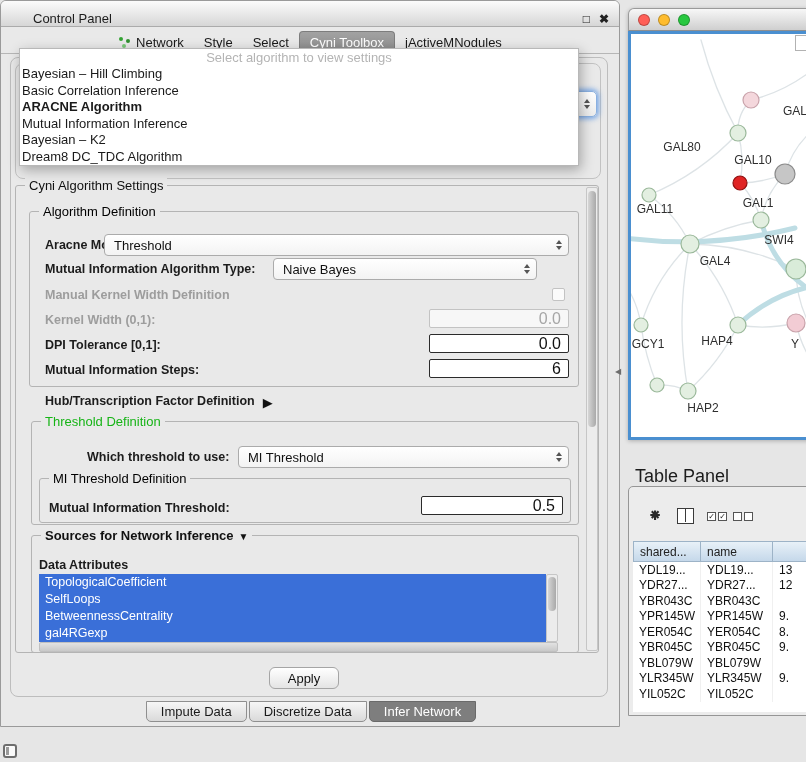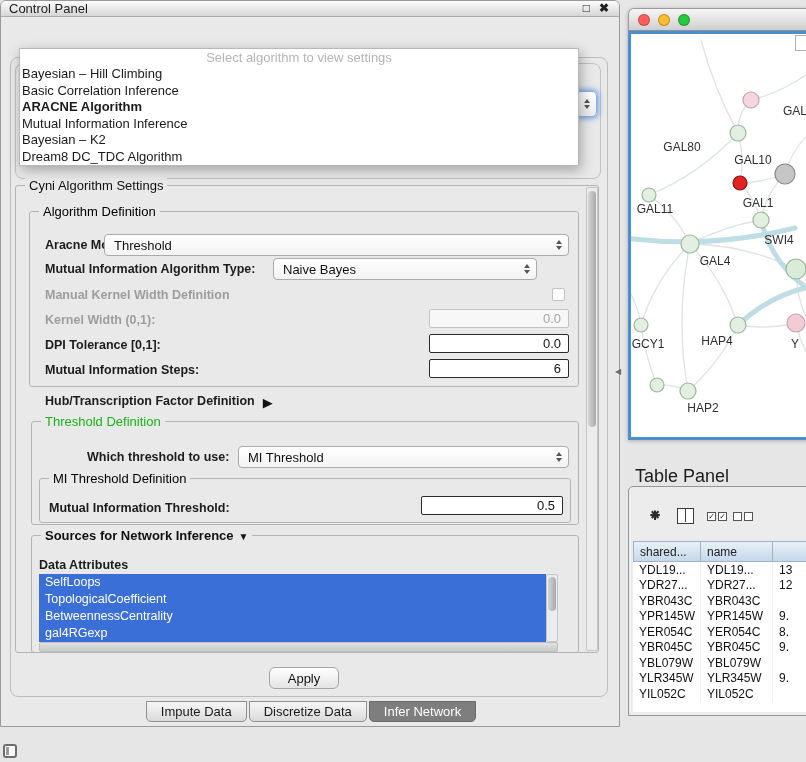--- a/index.html
+++ b/index.html
@@ -2,23 +2,23 @@
 <html><head>
 <meta charset="utf-8">
 <style>
   *{margin:0;padding:0;box-sizing:border-box}
   body{width:806px;height:762px;position:relative;overflow:hidden;
        background:#e6e6e6;font-family:"Liberation Sans",sans-serif;color:#1a1a1a;}
 
   
   .cp-win{position:absolute;left:0;top:8;width:620px;height:727px;background:#e9e9e9;
           border:1px solid #9a9a9a;border-radius:6px 6px 0 0;}
-  .cp-titlebar{height:16px;background:linear-gradient(#fcfcfc,#d6d6d6);
-               border-bottom:1px solid #ababab;display:flex;align-items:flex-start;
-               font-size:13px;border-radius:5px 5px 0 0;}
+  .cp-titlebar{height:26px;background:linear-gradient(#fcfcfc,#d6d6d6);
+               border-bottom:1px solid #ababab;display:flex;align-items:flex-end;
+               font-size:13px;border-radius:5px 5px 0 0;padding-left:24px;}
   .cp-title{padding-left:8px;color:#1c1c1c}
   .cp-winbtns{margin-left:auto;margin-right:10px;display:flex;gap:9px;font-size:12px;font-weight:bold;color:#222}
   .wbtn{cursor:default}
   .cp-tabs{position:absolute;left:0;top:30px;width:100%;height:23px;display:flex;
            justify-content:center;align-items:flex-end;border-bottom:1px solid #b6b6b6;}
   .tab{height:22px;padding:0 10px;display:flex;align-items:center;gap:5px;font-size:13px;color:#1a1a1a;white-space:nowrap}
   .tab.active{background:linear-gradient(#a2a2a2,#8b8b8b);color:#fff;border:1px solid #7d7d7d;border-bottom:none;border-radius:4px 4px 0 0}
   .net-ico{width:13px;height:12px;position:relative;display:inline-block}
   .net-ico::before{content:"";position:absolute;width:4px;height:4px;border-radius:50%;
                    background:#35a435;left:1px;top:1px;box-shadow:7px 2px 0 #2f8f2f,3px 7px 0 #79c979}
@@ -49,21 +49,21 @@
   .flabel.dis{color:#9d9d9d}
 
   .combo{position:absolute;height:22px;background:linear-gradient(#ffffff,#f3f3f3);
          border:1px solid #ababab;border-radius:4px;display:flex;align-items:center;
          font-size:13px;color:#111;padding-left:9px}
   .arrs{margin-left:auto;margin-right:6px;display:flex;flex-direction:column;gap:2px;align-items:center}
   .tri-up{width:0;height:0;border-left:3.5px solid transparent;border-right:3.5px solid transparent;border-bottom:4.5px solid #555}
   .tri-dn{width:0;height:0;border-left:3.5px solid transparent;border-right:3.5px solid transparent;border-top:4.5px solid #555}
 
   .tfield{position:absolute;height:19px;background:#fff;border:1.5px solid #2b2b2b;border-radius:2px;
-          display:flex;align-items:center;justify-content:flex-end;padding-right:7px;font-size:13px;color:#111}
+          display:flex;align-items:center;justify-content:flex-end;padding-right:7px;font-size:16px;color:#111}
   .tfield.dis{border:1px solid #c3c3c3;background:#f7f7f7;color:#a6a6a6}
   .checkbox{position:absolute;width:13px;height:13px;border:1.5px solid #c3c3c3;background:#fbfbfb;border-radius:2px}
 
   .hub-row{position:absolute;display:flex;align-items:flex-end;gap:8px}
   .tri-right-icon{font-size:13px;color:#111;line-height:13px}
   .dn-tri{font-size:10px;color:#111;margin-left:5px}
 
   .attr-list{position:absolute;overflow:hidden;background:#fff}
   .attr-item{height:17px;line-height:17px;font-size:12.5px;color:#fff;padding-left:6px;white-space:nowrap}
 
@@ -122,20 +122,38 @@
 
 <div class="cp-win">
   <div class="cp-titlebar">
     <span class="cp-title">Control Panel</span>
     <span class="cp-winbtns">
       <span class="wbtn">□</span>
       <span class="wbtn">✖</span>
     </span>
   </div>
 
+  <div class="cp-tabs" id="cp-tabs">
+      <div class="tab">
+        <span class="net-ico"></span>
+        <span>Network</span>
+      </div>
+      <div class="tab">
+        <span>Style</span>
+      </div>
+      <div class="tab">
+        <span>Select</span>
+      </div>
+      <div class="tab active">
+        <span>Cyni Toolbox</span>
+      </div>
+      <div class="tab">
+        <span>jActiveMNodules</span>
+      </div>
+    </div>
 
   <div class="cp-outer-panel"></div>
   <div class="combo-grp"></div>
   <div class="focus-combo">
     <span class="arrs">
         <i class="tri-up"></i>
         <i class="tri-dn"></i>
       </span>
   </div>
 
@@ -215,22 +233,22 @@
   <span class="flabel" style="left:48px;top:500px">Mutual Information Threshold:</span>
   <div class="tfield" style="left:420px;top:495px;width:142px">0.5</div>
 
   <div class="grp" style="left:30px;top:534px;width:548px;height:118px">
     <span class="legend black bold">
       <span>Sources for Network Inference</span><span class="dn-tri">▼</span>
     </span>
   </div>
   <span class="flabel" style="left:38px;top:557px">Data Attributes</span>
   <div class="attr-list" id="attr-list" style="left:38px;top:573px;width:507px;height:68px">
+      <div class="attr-item" style="background: rgb(58, 111, 216);">TopologicalCoefficient</div>
       <div class="attr-item" style="background: rgb(58, 111, 216);">SelfLoops</div>
-      <div class="attr-item" style="background: rgb(58, 111, 216);">TopologicalCoefficient</div>
       <div class="attr-item" style="background: rgb(58, 111, 216);">BetweennessCentrality</div>
       <div class="attr-item" style="background: rgb(58, 111, 216);">gal4RGexp</div>
     </div>
   <div class="sbar-v" style="left:545px;top:573px;width:12px;height:68px">
     <span class="thumb" style="top:2px;height:34px"></span>
   </div>
   <div class="sbar-h" style="left:38px;top:641px;width:519px;height:10px"></div>
 
   <button class="apply">Apply</button>
 

